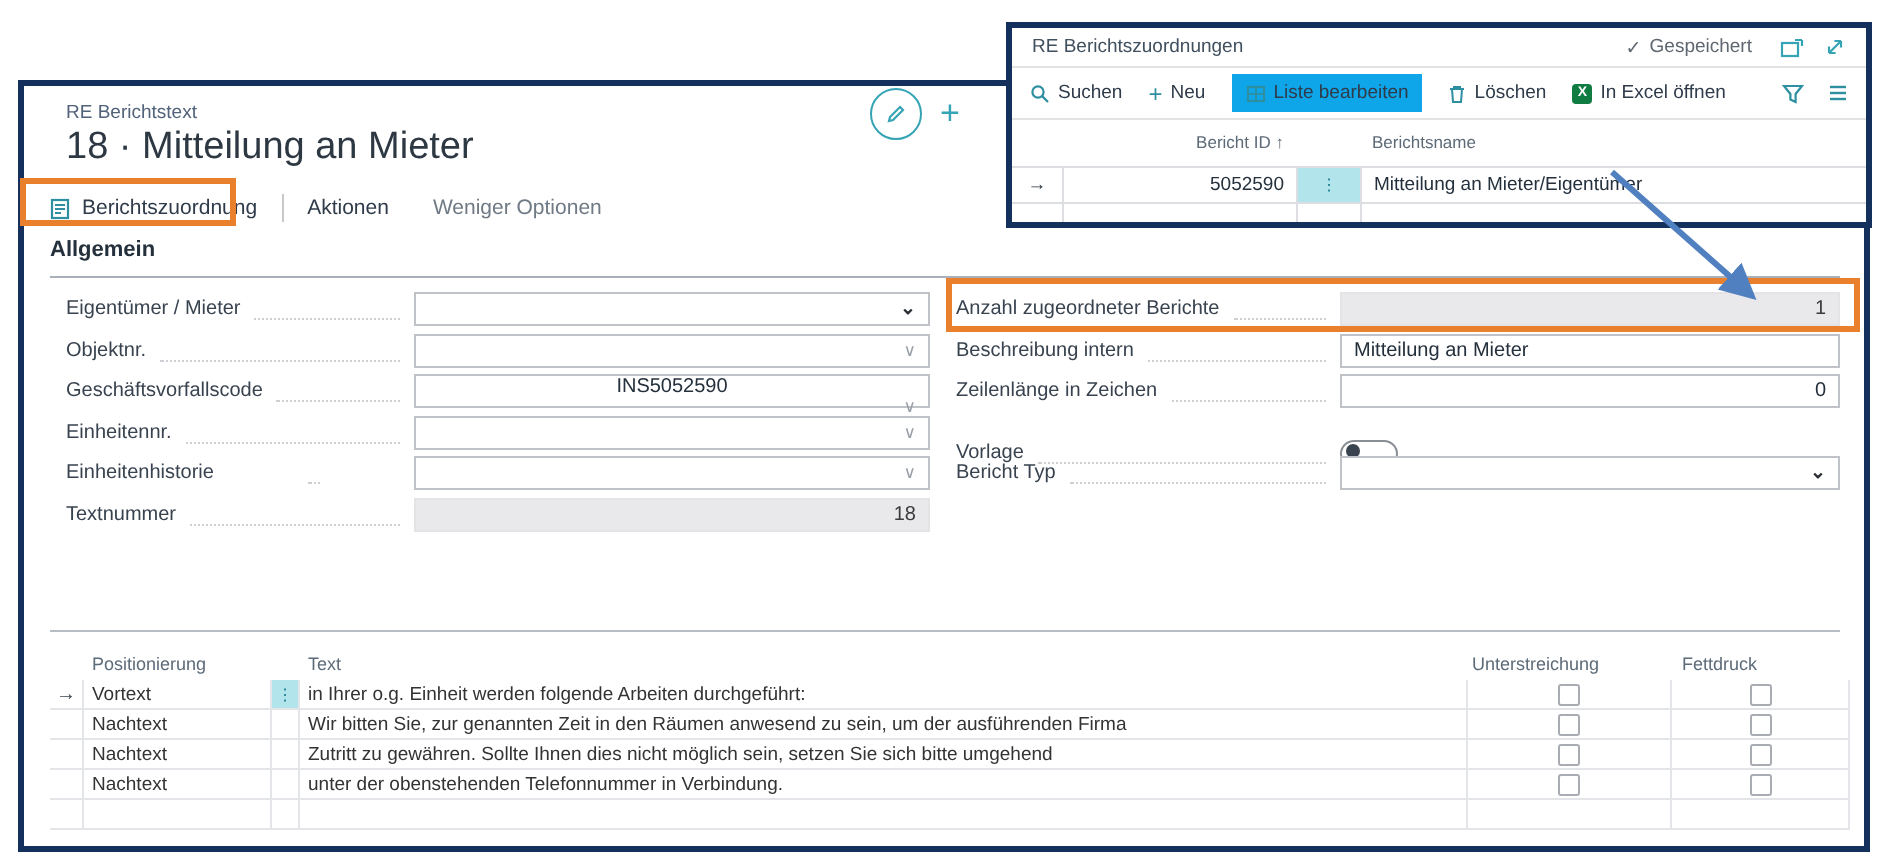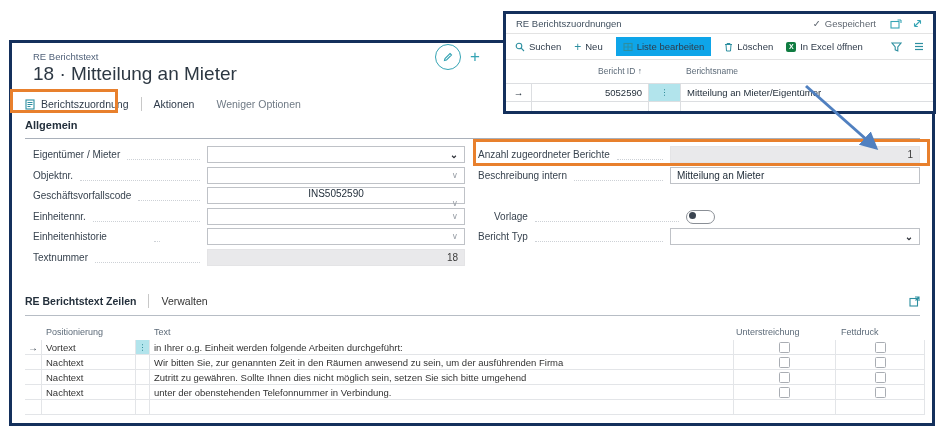--- a/index.html
+++ b/index.html
@@ -168,49 +168,45 @@
       <span>1</span>
     </div>
   </div>
   <div class="frow" style="left:466px;top:124px;width:442px;">
     <span class="flabel">Beschreibung intern</span>
     <span class="leader"></span>
     <div class="ctrl" style="width:250px;">
       <span>Mitteilung an Mieter</span>
     </div>
   </div>
-  <div class="frow" style="left:466px;top:165px;width:442px;margin-left:16px;">
+  <div class="frow" style="left:466px;top:144px;width:442px;">
+    <span class="flabel">Zeilenlänge in Zeichen</span>
+    <span class="leader"></span>
+    <div class="ctrl num" style="width:250px;">
+      <span>0</span>
+    </div>
+  </div>
+  <div class="frow" style="left:466px;top:175px;width:442px;">
     <span class="flabel">Vorlage</span>
     <span class="leader"></span>
     <div style="width:250px;display:flex;">
       <div class="toggle">
           <div class="knob"></div>
         </div>
     </div>
   </div>
   <div class="frow" style="left:466px;top:185px;width:442px;">
     <span class="flabel">Bericht Typ</span>
     <span class="leader"></span>
     <div class="ctrl" style="width:250px;">
       <span></span>
       <span class="chev bold">⌄</span>
     </div>
   </div>
 
-  <div class="sub-head">
-    <span class="sub-title">RE Berichtstext Zeilen</span>
-    <div class="menu-sep"></div>
-    <span>Verwalten</span>
-    <span style="margin-left:auto;">
-      <svg class="ic" width="11" height="11" viewBox="0 0 11 11">
-        <rect x="1" y="2.5" width="7.5" height="7.5" fill="none" stroke="#2d8fa0" stroke-width="1.1"></rect>
-        <path d="M6 1 H10 V5 M10 1 L6.5 4.5" fill="none" stroke="#2d8fa0" stroke-width="1.1"></path>
-      </svg>
-    </span>
-  </div>
   <div class="sub-line"></div>
 
   <div class="lgrid">
     <div class="lhead">
       <div style="width:16px;"></div>
       <div style="width:94px;padding-left:5px;box-sizing:border-box;">Positionierung</div>
       <div style="width:14px;"></div>
       <div style="width:584px;padding-left:5px;box-sizing:border-box;">Text</div>
       <div style="width:102px;padding-left:3px;box-sizing:border-box;">Unterstreichung</div>
       <div style="width:90px;padding-left:6px;box-sizing:border-box;">Fettdruck</div>

